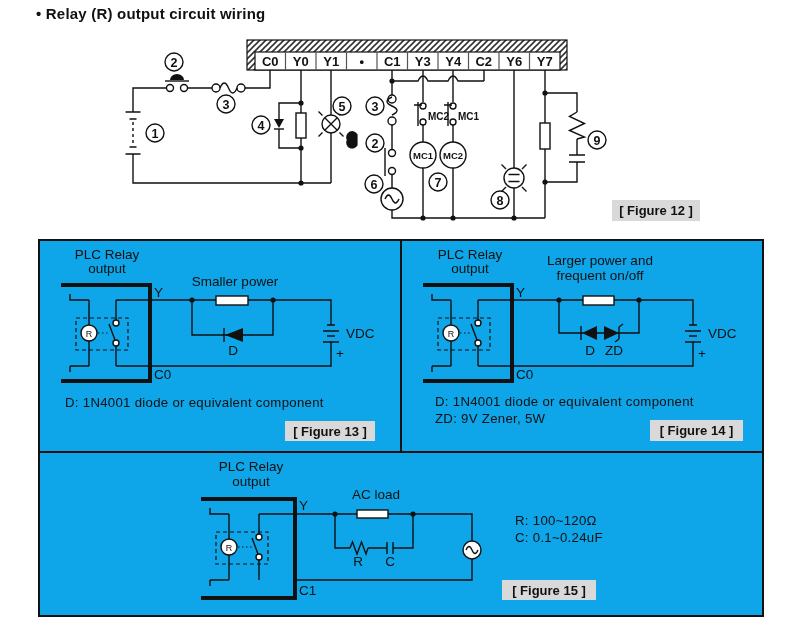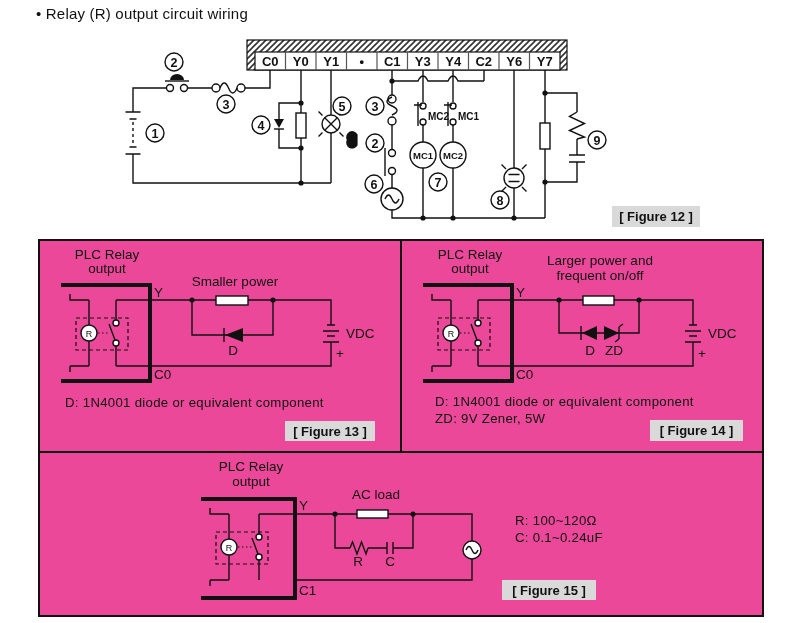--- a/index.html
+++ b/index.html
@@ -1,19 +1,19 @@
 <!DOCTYPE html>
 <html><head>
 <meta charset="utf-8">
 <style>
   html,body{margin:0;padding:0;background:#fff;}
   body{width:800px;height:623px;position:relative;overflow:hidden;font-family:"Liberation Sans",sans-serif;color:#111;}
   .abs{position:absolute;}
-  #title{left:36px;top:5px;font-size:15px;font-weight:normal;letter-spacing:.2px;}
-  .fbox{position:absolute;border:2px solid #111;box-sizing:border-box;background:#ec4899;}
+  #title{left:36px;top:5px;font-size:15px;font-weight:bold;letter-spacing:.2px;}
+  .fbox{position:absolute;border:2px solid #111;box-sizing:border-box;background:#0ea5e9;}
   .figcap{position:absolute;background:#d9d9d9;font-weight:bold;font-size:13px;display:flex;align-items:center;justify-content:center;white-space:nowrap;}
   svg{display:block;}
   svg text{font-family:"Liberation Sans",sans-serif;fill:#111;}
   .w{fill:none;stroke:#111;stroke-width:1.4;}
   .w2{fill:none;stroke:#555;stroke-width:1.2;}
   .thick{fill:none;stroke:#111;stroke-width:4;}
   .comp{fill:#fff;stroke:#111;stroke-width:1.4;}
   .blk{fill:#111;stroke:none;}
   .dash{fill:none;stroke:#111;stroke-width:1.2;stroke-dasharray:4 3;}
   .dot{fill:none;stroke:#111;stroke-width:1.1;stroke-dasharray:1.5 2.5;}
@@ -196,21 +196,21 @@
     <g>
         <circle class="comp" cx="500" cy="200" r="9" stroke-width="1.5"></circle>
         <text class="t-callout" x="500" y="204.5">8</text>
       </g>
     <g>
         <circle class="comp" cx="597" cy="140" r="9" stroke-width="1.5"></circle>
         <text class="t-callout" x="597" y="144.5">9</text>
       </g>
   </g>
 </svg>
-<div class="figcap" style="left:612px;top:200px;width:88px;height:21px;margin-top:6px;">[ Figure 12 ]</div>
+<div class="figcap" style="left:612px;top:200px;width:88px;height:21px;">[ Figure 12 ]</div>
 
 <div class="fbox" style="left:38px;top:239px;width:364px;height:214px;">
   <svg width="360" height="210" viewBox="0 0 360 210">
     <text class="t-lbl" x="67" y="18">PLC Relay</text>
     <text class="t-lbl" x="67" y="32">output</text>
     <path class="thick" d="M21,44 H110 V140 H21"></path>
     <g>
       <path class="w" d="M30,53 V59 H49 M49,59 V84 M49,100 V125 M30,125 H49 M30,125 V131"></path>
       <circle class="comp" cx="49" cy="92" r="8"></circle>
       <text class="t-r" x="49" y="95.5">R</text>

